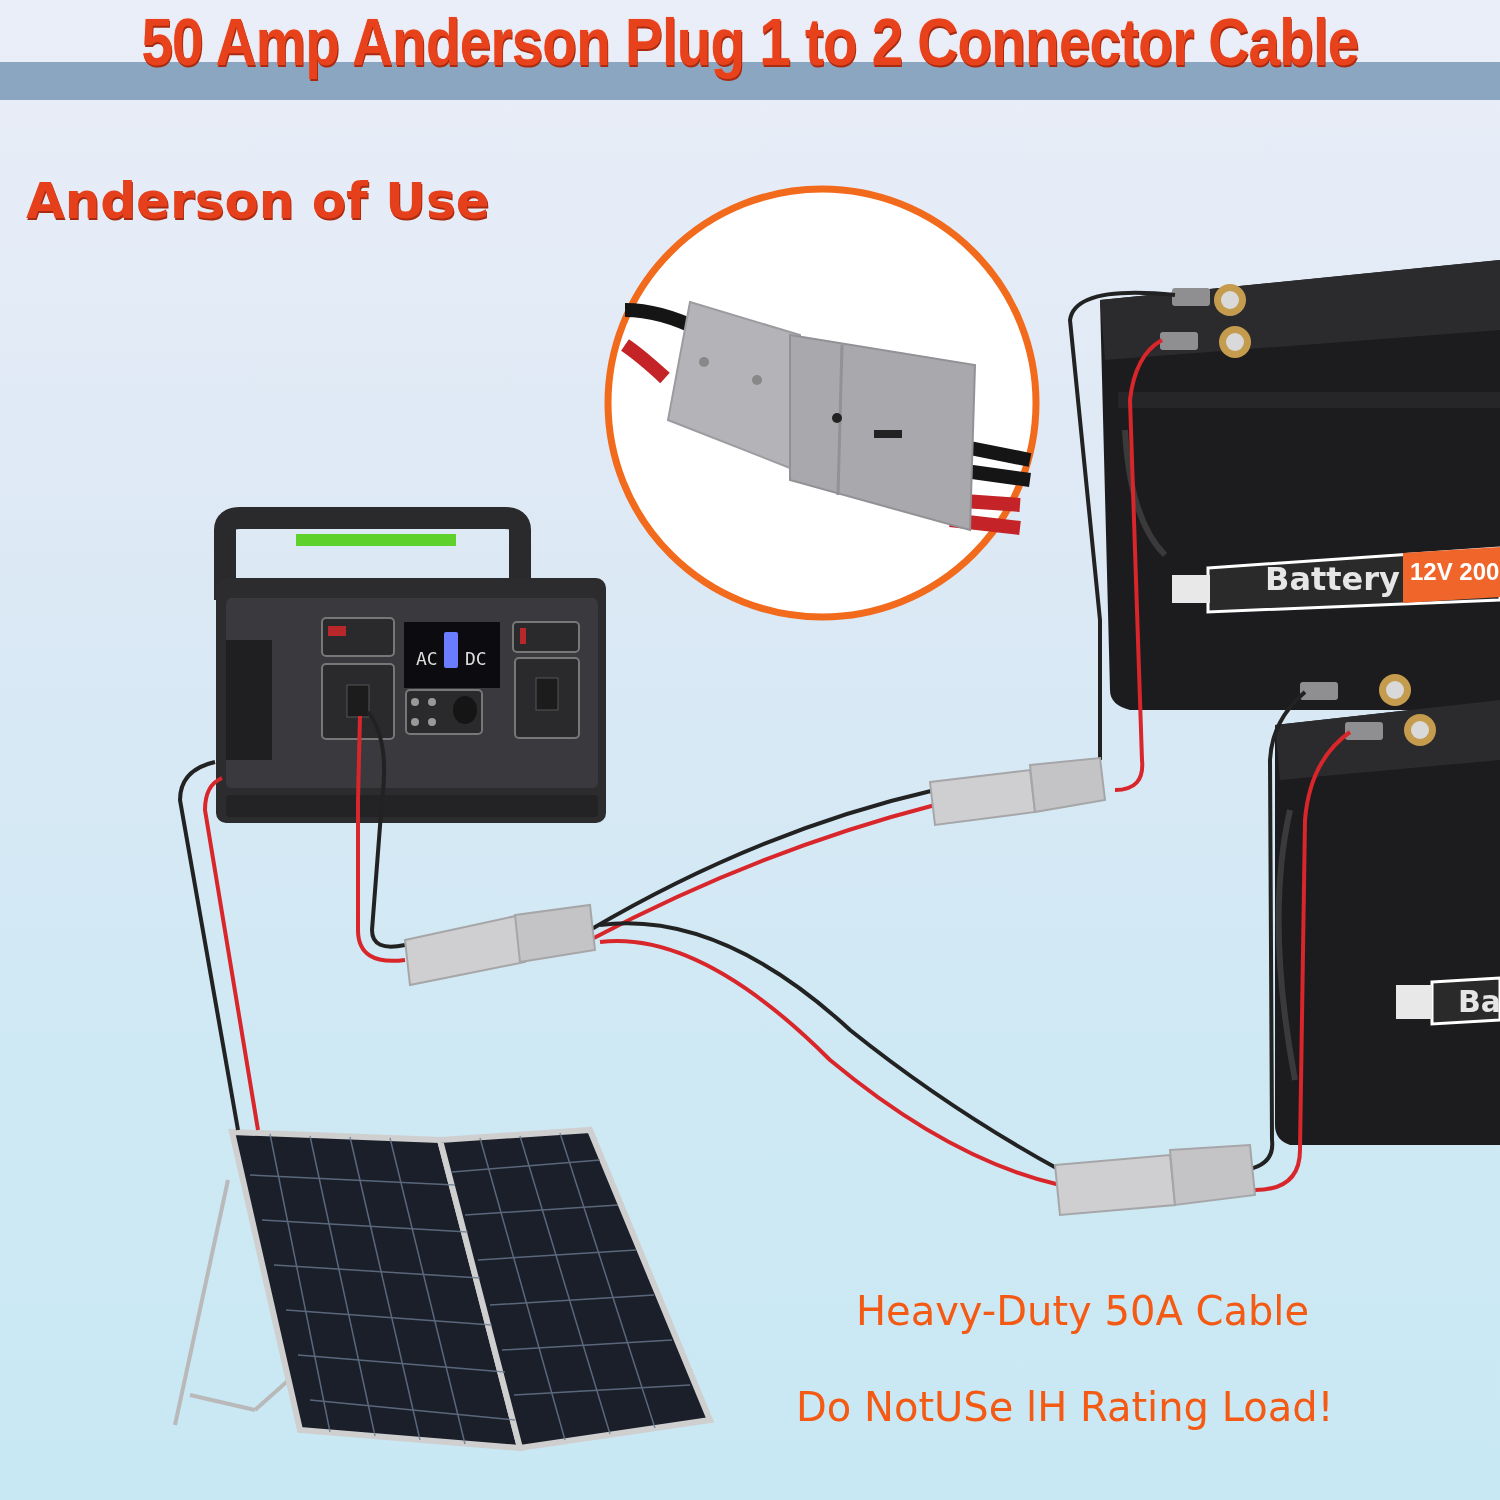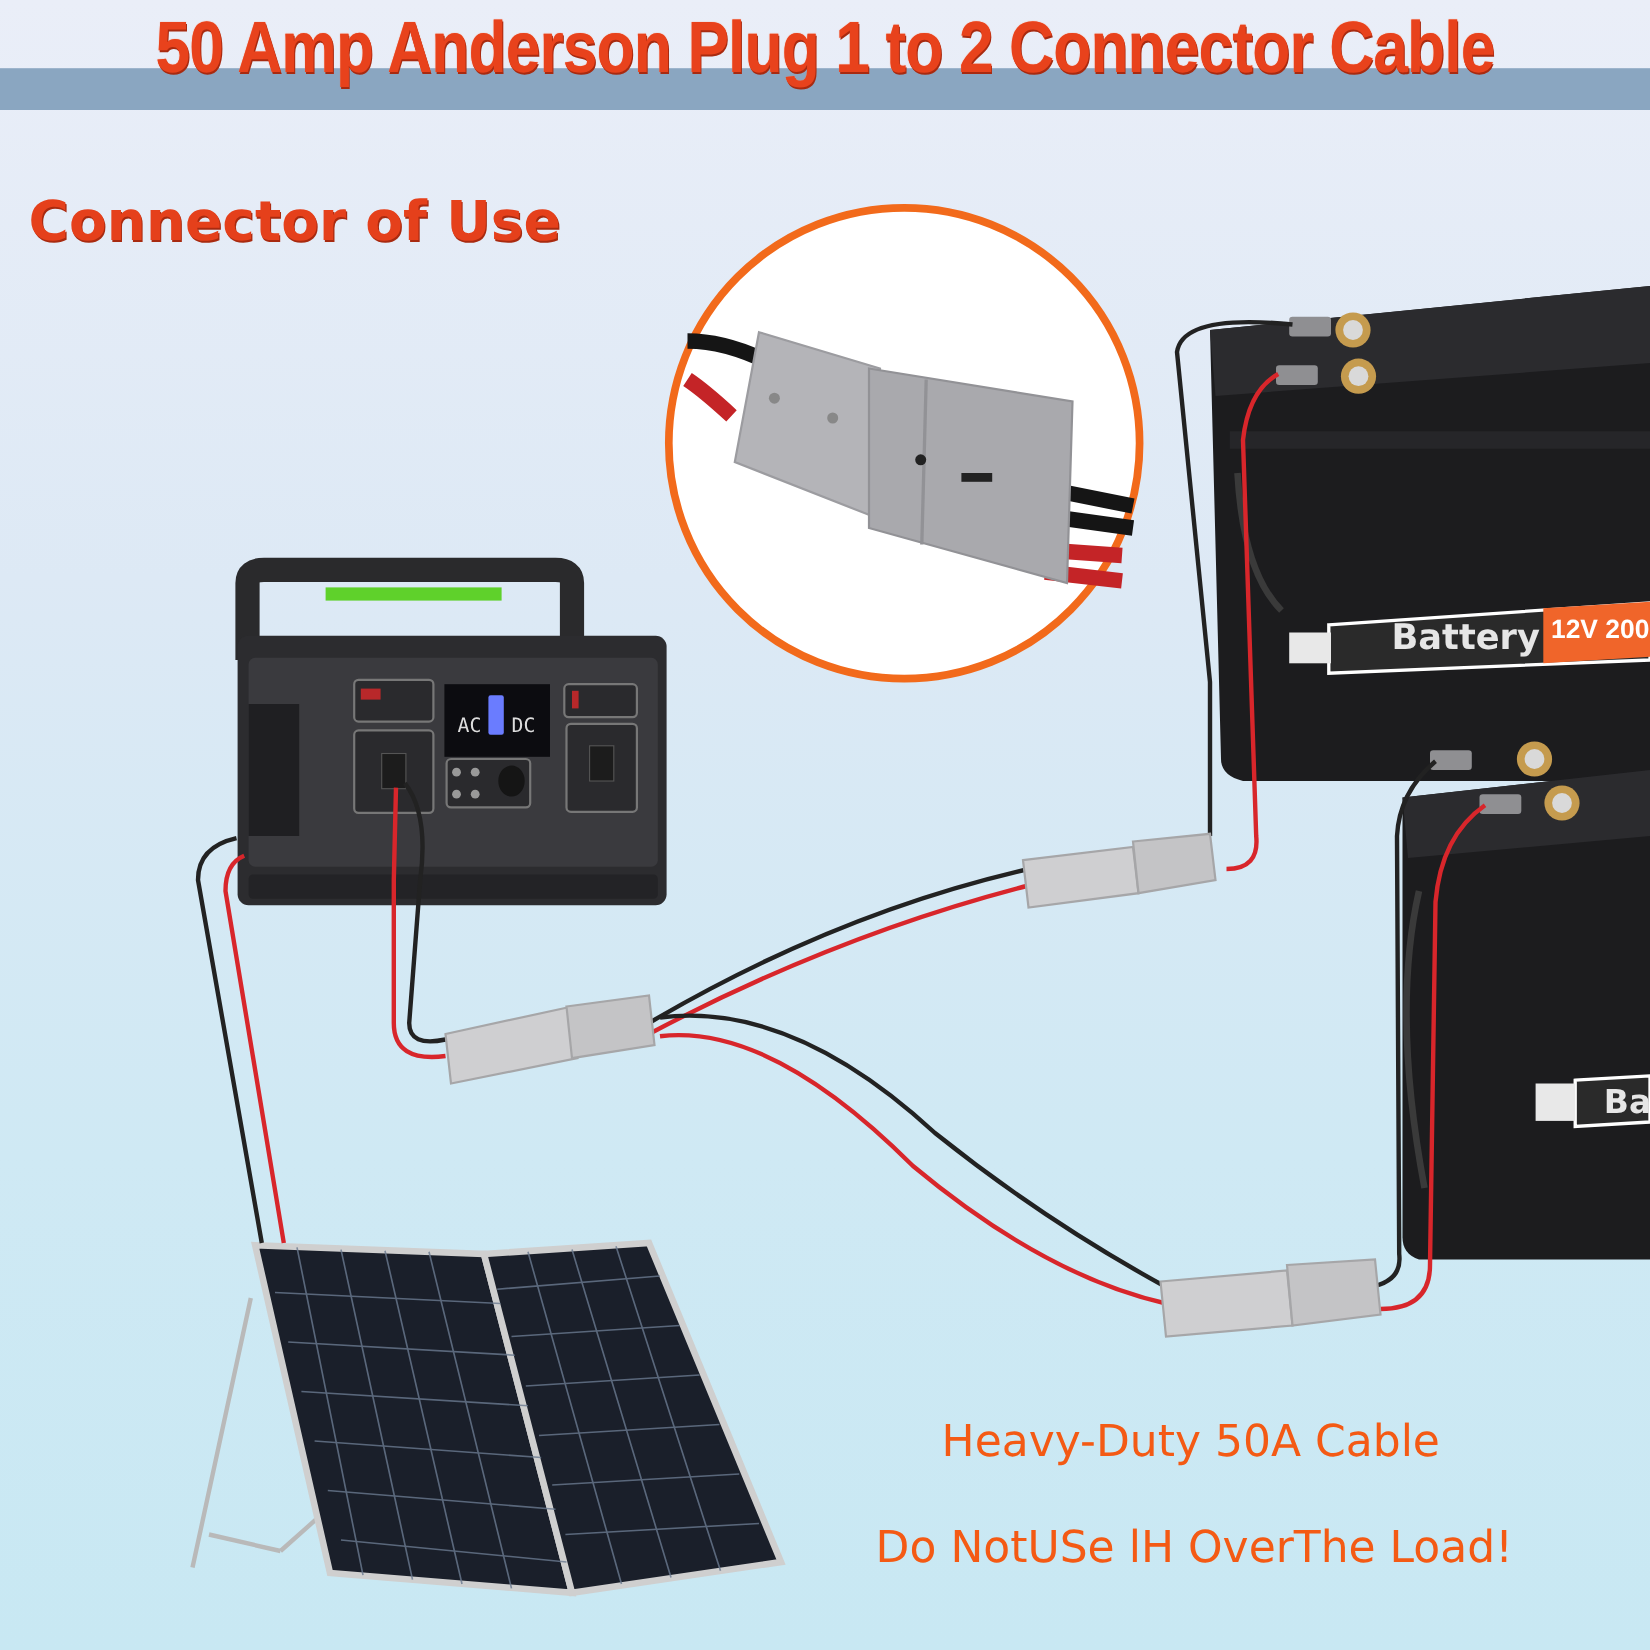--- a/index.html
+++ b/index.html
@@ -14,21 +14,21 @@
   .subtitle{position:absolute;left:26px;top:172px;font-family:"DejaVu Sans",sans-serif;
     font-weight:bold;font-size:50px;color:#e5401b;text-shadow:1px 2px 0 #a82a10;}
   .caption{position:absolute;font-family:"DejaVu Sans",sans-serif;font-size:40px;color:#f45a14;white-space:nowrap;}
   svg.scene{position:absolute;left:0;top:0;}
 </style>
 </head>
 <body>
 
 <div class="band"></div>
 <div class="title">50 Amp Anderson Plug 1 to 2 Connector Cable</div>
-<div class="subtitle">Connector of Use</div>
+<div class="subtitle">Anderson of Use</div>
 
 <svg class="scene" width="1500" height="1500" viewBox="0 0 1500 1500">
 
   <g>
     <path d="M1100 300 L1500 260 L1500 710 L1130 710 Q1110 705 1110 690 Z" fill="#1c1c1e"></path>
     <path d="M1100 300 L1500 260 L1500 330 L1105 360 Z" fill="#2b2b2e"></path>
     <rect x="1118" y="392" width="382" height="16" fill="#262629"></rect>
 
     <path d="M1208 568 L1500 548 L1500 600 L1208 612 Z" fill="#2a2a2a" stroke="#ffffff" stroke-width="3"></path>
     <rect x="1172" y="575" width="38" height="28" fill="#e8e8e8"></rect>
@@ -147,13 +147,13 @@
     <path d="M790 335 L975 365 L970 530 L790 480 Z" fill="#a9a9ad" stroke="#929296" stroke-width="2"></path>
     <line x1="842" y1="345" x2="838" y2="495" stroke="#929296" stroke-width="3"></line>
     <circle cx="837" cy="418" r="5" fill="#222"></circle>
     <rect x="874" y="430" width="28" height="8" fill="#222"></rect>
     <circle cx="704" cy="362" r="5" fill="#888"></circle>
     <circle cx="757" cy="380" r="5" fill="#888"></circle>
   </g>
 </svg>
 
 <div class="caption" style="left:856px;top:1288px;">Heavy-Duty 50A Cable</div>
-<div class="caption" style="left:796px;top:1384px;">Do NotUSe lH OverThe Load!</div>
+<div class="caption" style="left:796px;top:1384px;">Do NotUSe lH Rating Load!</div>
 
 </body></html>

